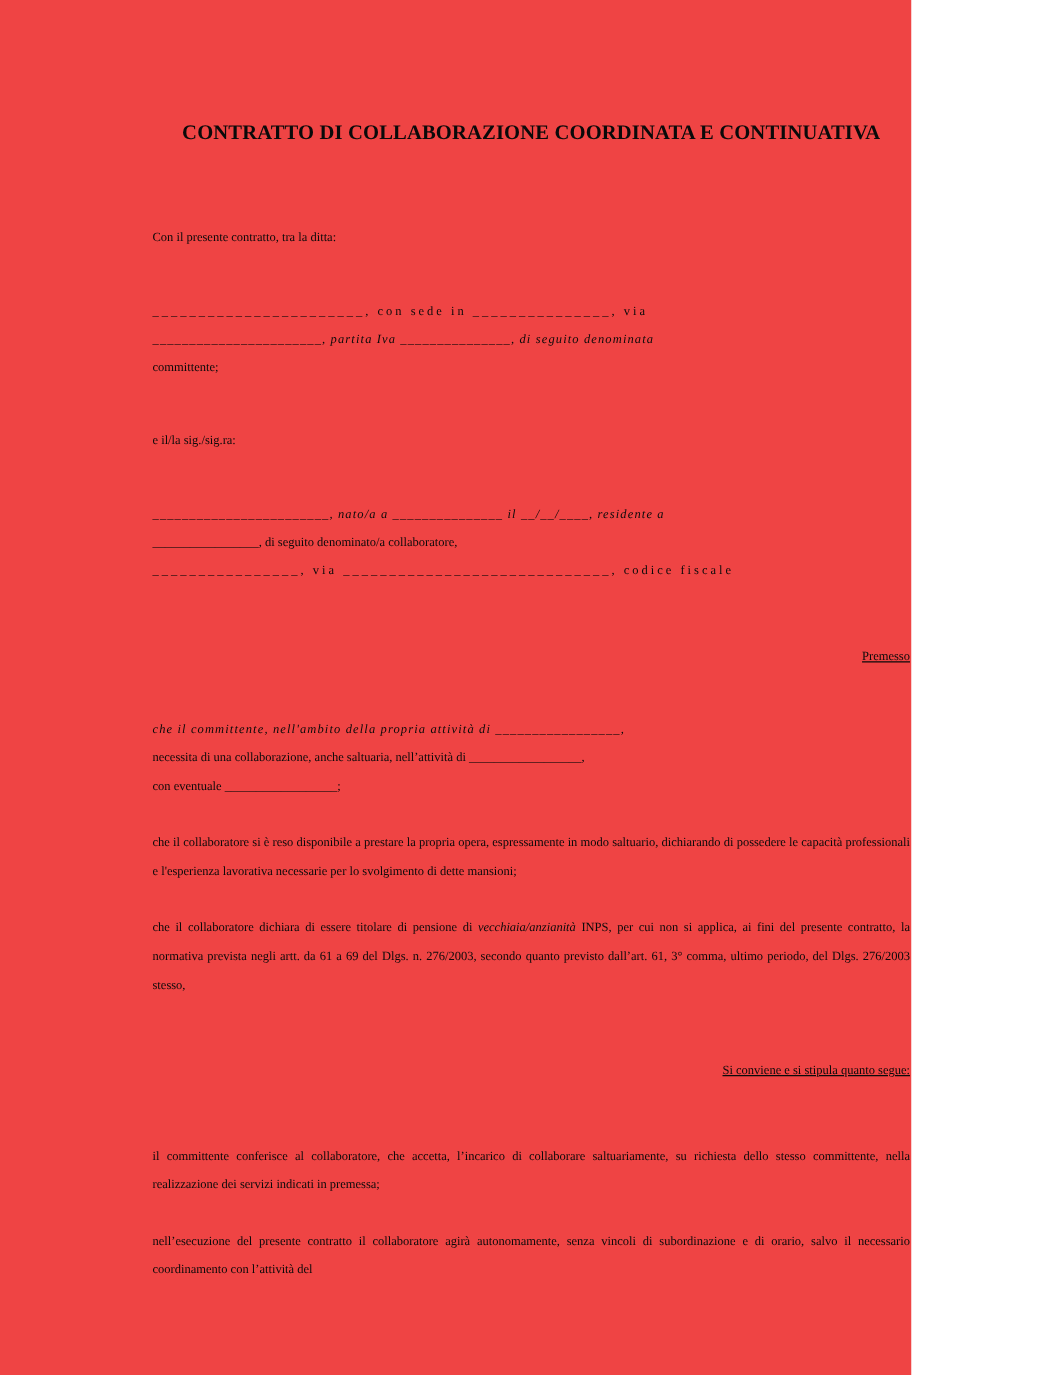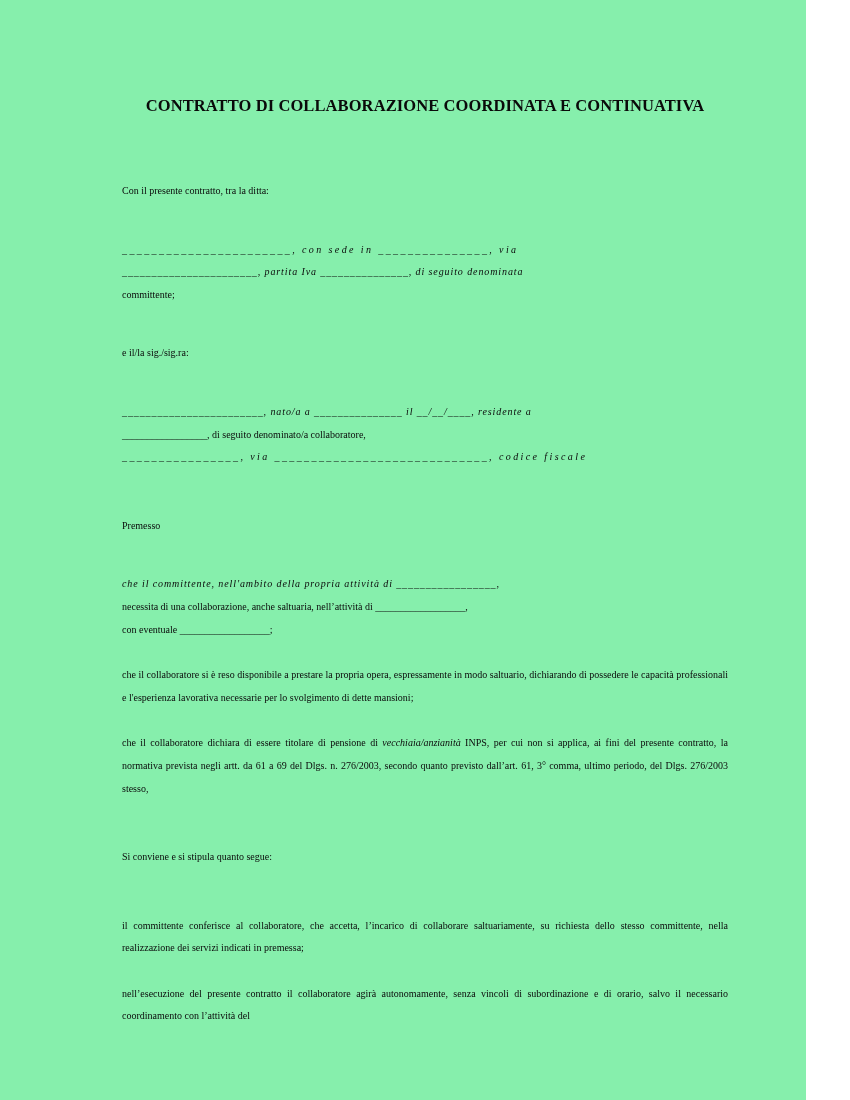--- a/index.html
+++ b/index.html
@@ -13,23 +13,23 @@
     position: relative;
     font-family: "Liberation Serif", "DejaVu Serif", serif;
     color: #0a0a0a;
     overflow: hidden;
   }
 
   .page {
     position: absolute;
     left: 0;
     top: 0;
-    width: 806px;
+    width: 729px;
     height: 1100px;
-    background: #86efac;
+    background: #ef4444;
   }
 
   .doc-title {
     position: absolute;
     left: 122px;
     top: 96px;
     width: 606px;
     text-align: center;
     font-weight: bold;
     font-size: 16.5px;
@@ -48,34 +48,34 @@
     margin: 0;
     font-size: 10px;
     line-height: 22.6px;
     text-align: justify;
     text-justify: inter-word;
     -webkit-hyphens: none;
     hyphens: none;
   }
 
   p.center {
-    text-align: left;
+    text-align: right;
+    text-decoration: underline;
   }
 
   .gap-lg { height: 36px; }
   .gap-md { height: 23px; }
   .gap-xl { height: 46px; }
 
   
   p.para:last-child { text-align: justify; }
 
   .it { font-style: italic; }
   .spaced {
     letter-spacing: 2.4px;
-    font-style: italic;
   }
   .spaced-lite {
     letter-spacing: 0.9px;
     font-style: italic;
   }
 </style>
 </head>
 <body>
 
 <div class="page">

